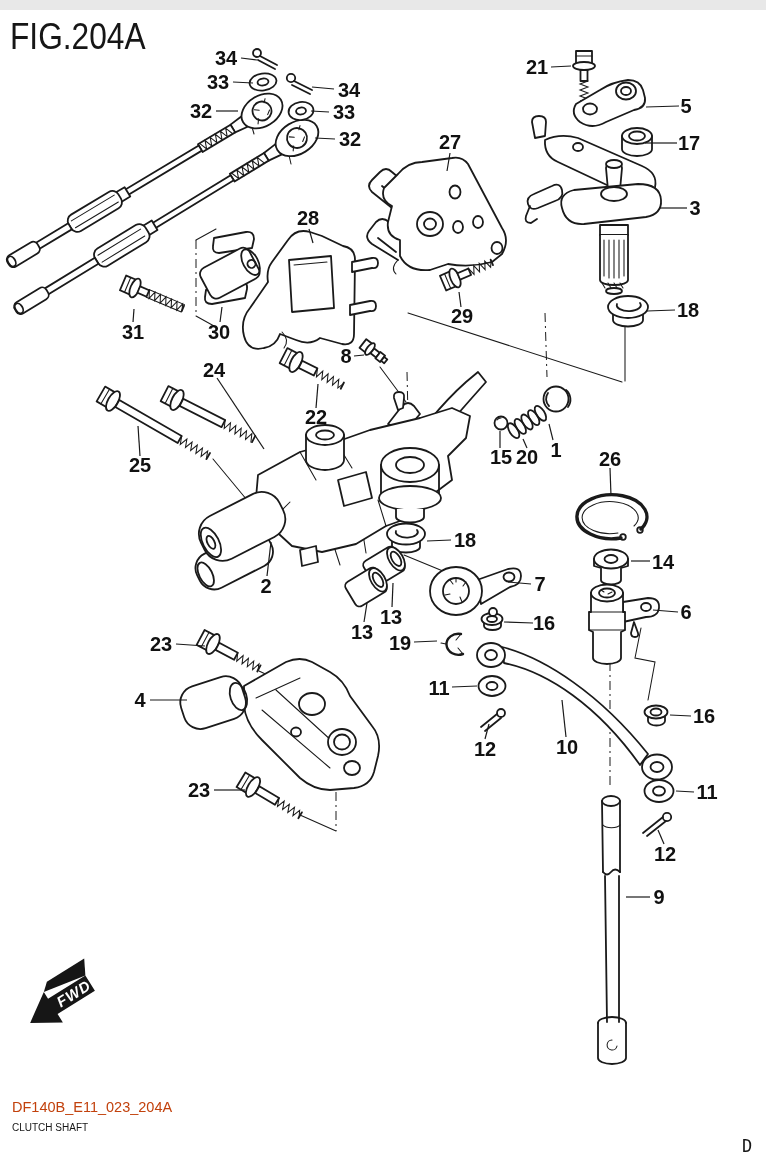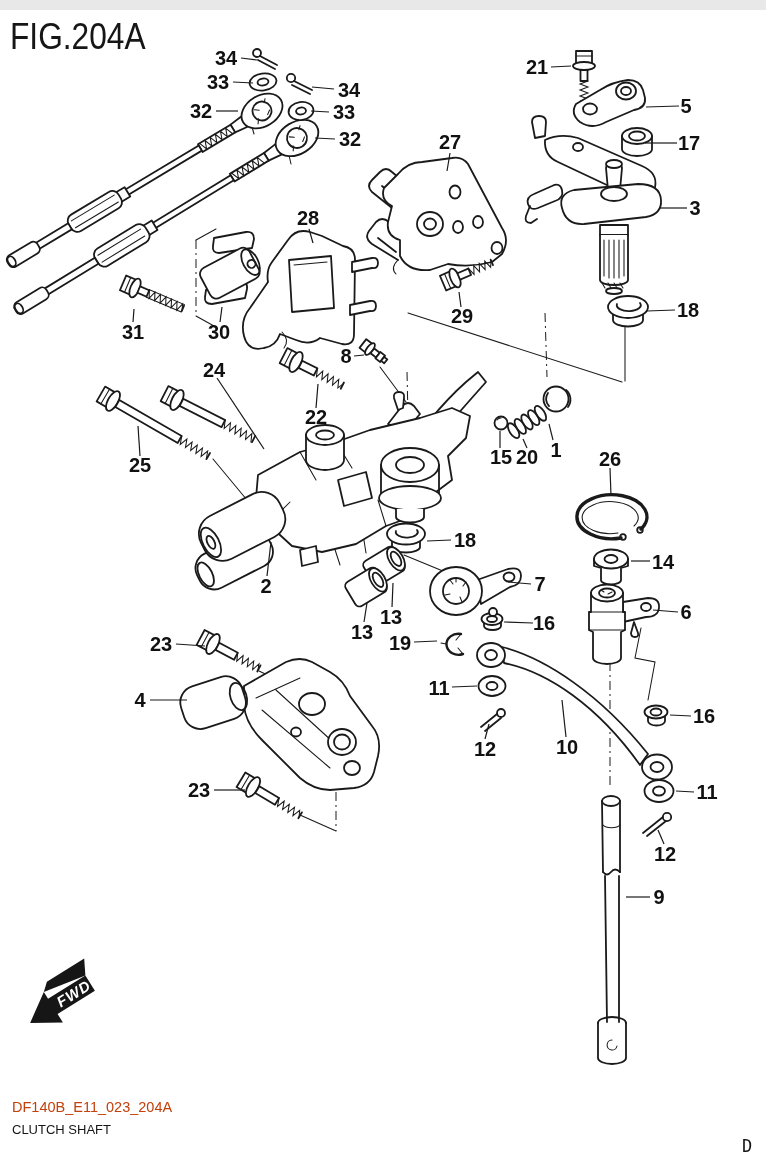--- a/index.html
+++ b/index.html
@@ -10,21 +10,21 @@
   }
   .fig-title{
     position:absolute;left:10px;top:6px;font-size:36px;font-weight:400;
     letter-spacing:0px;color:#161616;transform:scaleX(0.88);transform-origin:left top;
     white-space:nowrap;
   }
   .footer-code{
     position:absolute;left:12px;top:1089px;font-size:14.5px;color:#c2410c;white-space:nowrap;
   }
   .footer-name{
-    position:absolute;left:12px;top:1112px;font-size:13px;color:#161616;white-space:nowrap;
+    position:absolute;left:12px;top:1112px;font-size:10px;color:#161616;white-space:nowrap;
   }
   .page-letter{
     position:absolute;left:742px;top:1126px;font-size:17px;color:#161616;
     font-family:"DejaVu Sans Mono", monospace;
   }
   svg{position:absolute;left:0;top:0;}
   .s  {stroke:#1a1a1a;stroke-width:1.8;fill:none;stroke-linejoin:round;stroke-linecap:round;}
   .sf {stroke:#1a1a1a;stroke-width:1.8;fill:#ffffff;stroke-linejoin:round;stroke-linecap:round;}
   .thin{stroke:#1a1a1a;stroke-width:1.05;fill:none;stroke-linecap:round;}
   .dash{stroke:#1a1a1a;stroke-width:1;fill:none;stroke-dasharray:9 4 2 4;}

